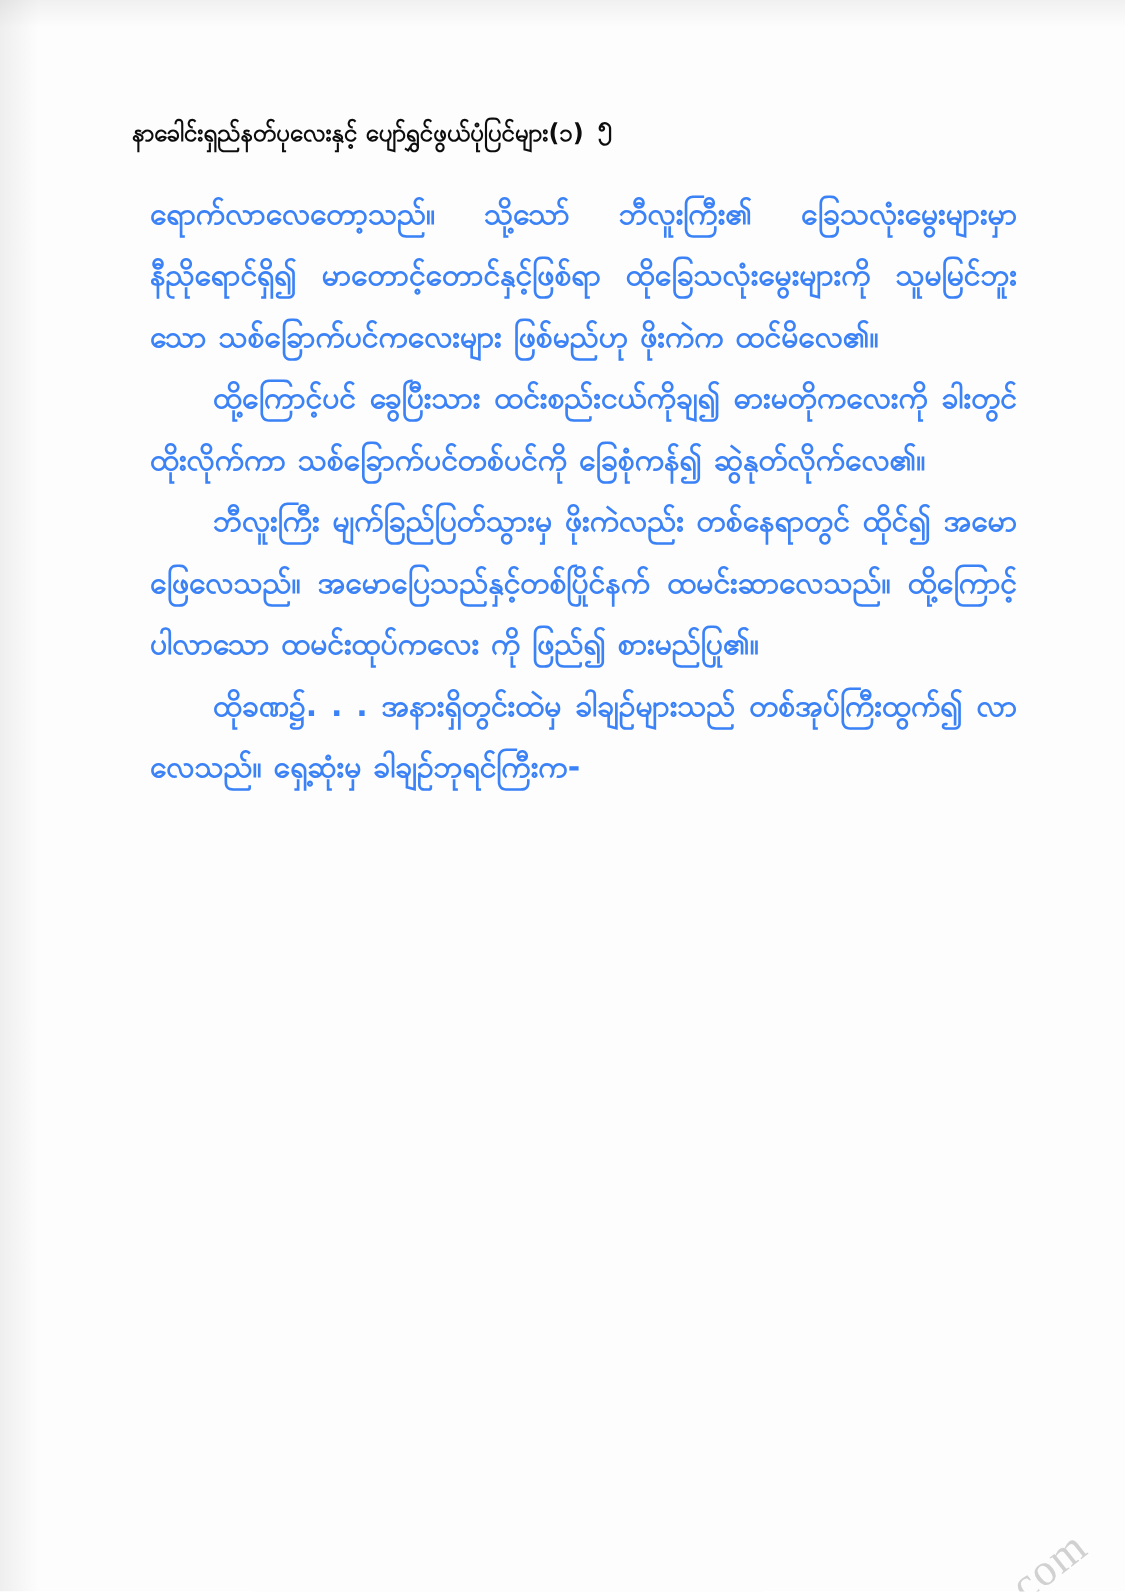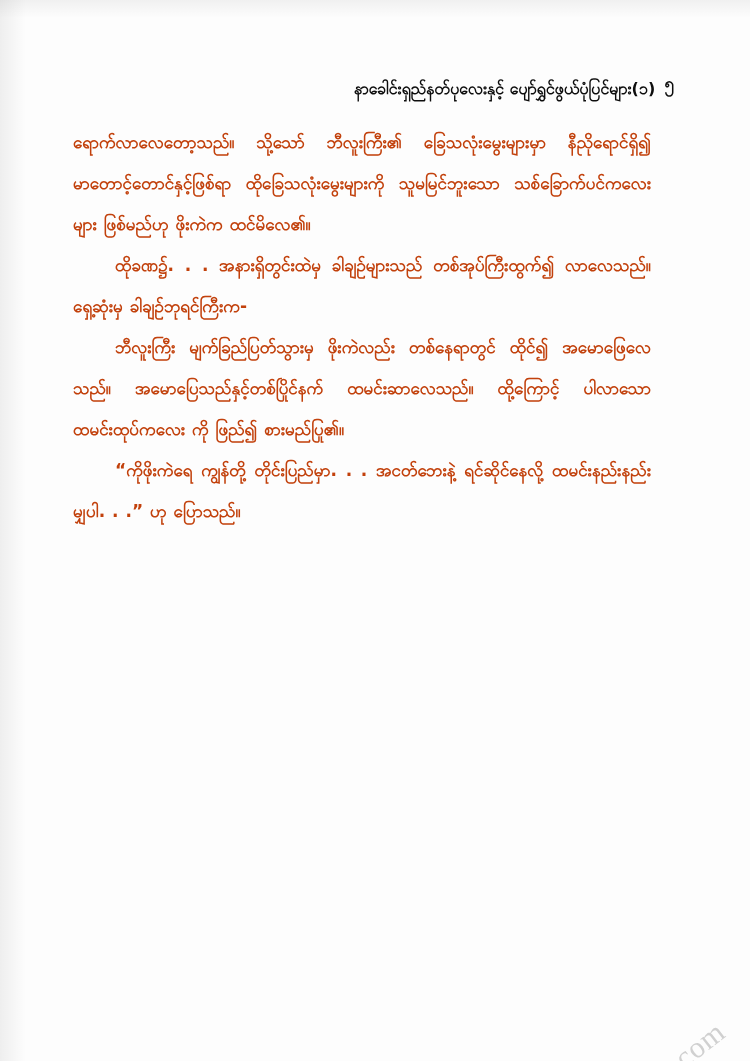--- a/index.html
+++ b/index.html
@@ -21,21 +21,21 @@
     background: #fdfdfd;
   }
 
   .header {
     position: absolute;
     top: 72px;
     left: 88px;
     right: 70px;
     display: flex;
     align-items: flex-end;
-    justify-content: flex-end;
+    justify-content: flex-start;
   }
 
   .header-title {
     font-size: 16.5px;
     font-weight: 700;
     color: #0d0d0d;
     letter-spacing: 0px;
     line-height: 1.2;
     white-space: nowrap;
     transform: scaleX(0.97);
@@ -46,24 +46,24 @@
     font-size: 17px;
     font-weight: 700;
     color: #0d0d0d;
     padding-right: 6px;
     padding-bottom: 2px;
   }
 
   .body-text {
     position: absolute;
     top: 122px;
-    left: 73px;
+    left: 100px;
     width: 578px;
-    color: #c2410c;
-    font-size: 17px;
+    color: #3b82f6;
+    font-size: 20px;
     line-height: 41px;
     text-align: justify;
     text-justify: inter-word;
     font-weight: 600;
   }
 
   .para {
     margin: 0 0 0 0;
     text-indent: 42px;
     word-spacing: 1px;
@@ -115,20 +115,20 @@
   <div class="edge-shadow-top"></div>
   <div class="edge-shadow-left"></div>
 
   <div class="header">
     <div class="header-title">နာခေါင်းရှည်နတ်ပုလေးနှင့် ပျော်ရွှင်ဖွယ်ပုံပြင်များ(၁)</div>
     <div class="header-pageno">၅</div>
   </div>
 
   <div class="body-text">
     <p class="para no-indent">ရောက်လာလေတော့သည်။ သို့သော် ဘီလူးကြီး၏ ခြေသလုံးမွေးများမှာ နီညိုရောင်ရှိ၍ မာတောင့်တောင်နှင့်ဖြစ်ရာ ထိုခြေသလုံးမွေးများကို သူမမြင်ဘူးသော သစ်ခြောက်ပင်ကလေးများ ဖြစ်မည်ဟု ဖိုးကဲက ထင်မိလေ၏။</p>
+    <p class="para">ထို့ကြောင့်ပင် ခွေပြီးသား ထင်းစည်းငယ်ကိုချ၍ ဓားမတိုကလေးကို ခါးတွင်ထိုးလိုက်ကာ သစ်ခြောက်ပင်တစ်ပင်ကို ခြေစုံကန်၍ ဆွဲနုတ်လိုက်လေ၏။</p>
+    <p class="para">ဘီလူးကြီး မျက်ခြည်ပြတ်သွားမှ ဖိုးကဲလည်း တစ်နေရာတွင် ထိုင်၍ အမောဖြေလေသည်။ အမောပြေသည်နှင့်တစ်ပြိုင်နက် ထမင်းဆာလေသည်။ ထို့ကြောင့် ပါလာသော ထမင်းထုပ်ကလေး ကို ဖြည်၍ စားမည်ပြု၏။</p>
     <p class="para">ထိုခဏ၌. . . အနားရှိတွင်းထဲမှ ခါချဉ်များသည် တစ်အုပ်ကြီးထွက်၍ လာလေသည်။ ရှေ့ဆုံးမှ ခါချဉ်ဘုရင်ကြီးက-</p>
-    <p class="para">ဘီလူးကြီး မျက်ခြည်ပြတ်သွားမှ ဖိုးကဲလည်း တစ်နေရာတွင် ထိုင်၍ အမောဖြေလေသည်။ အမောပြေသည်နှင့်တစ်ပြိုင်နက် ထမင်းဆာလေသည်။ ထို့ကြောင့် ပါလာသော ထမင်းထုပ်ကလေး ကို ဖြည်၍ စားမည်ပြု၏။</p>
-    <p class="para">“ကိုဖိုးကဲရေ ကျွန်တို့ တိုင်းပြည်မှာ. . . အငတ်ဘေးနဲ့ ရင်ဆိုင်နေလို့ ထမင်းနည်းနည်းမျှပါ. . .” ဟု ပြောသည်။</p>
   </div>
 
   <div class="watermark">mgyoe.com</div>
 
 </div>
 
 </body></html>

